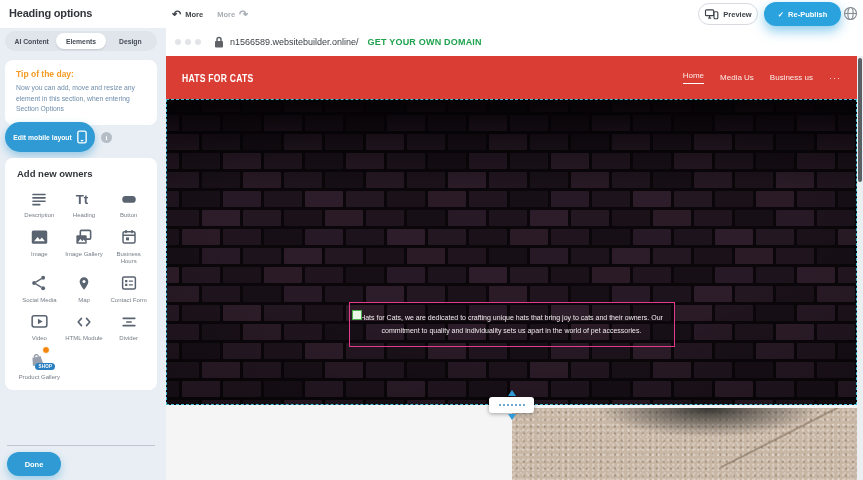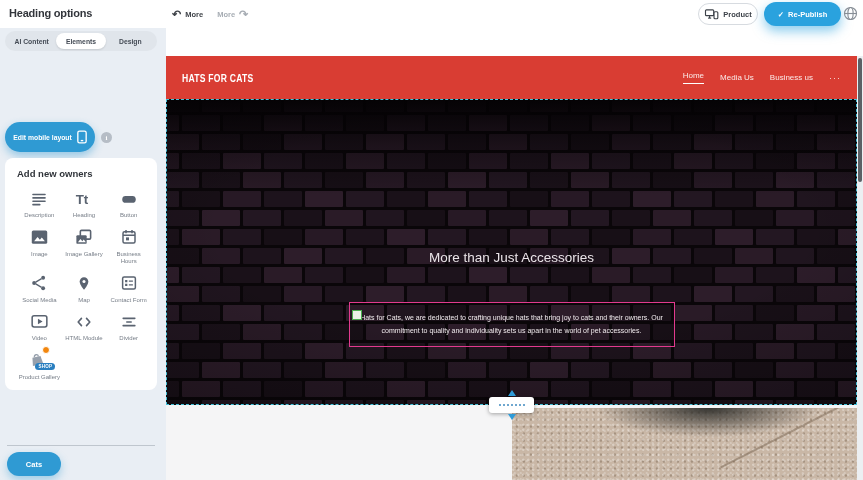--- a/index.html
+++ b/index.html
@@ -109,21 +109,21 @@
     </div>
     <div class="preview-btn">
       <span>
         <svg width="15" height="12" viewBox="0 0 23 19" fill="none" stroke="#3c4148" stroke-width="1.8">
           <rect x="2" y="3" width="13" height="9" rx="1.5"></rect>
             <line x1="6" y1="16" x2="11" y2="16"></line>
             <line x1="8.5" y1="12" x2="8.5" y2="16"></line>
           <rect x="15.5" y="6" width="6" height="11" rx="1.5" fill="#fff"></rect>
         </svg>
       </span>
-      <span>Product</span>
+      <span>Preview</span>
     </div>
     <div class="republish-btn">
       <span>✓</span>
       <span>Re-Publish</span>
     </div>
     <div class="globe">
       <svg width="15" height="15" viewBox="0 0 16 16" fill="none" stroke="#878e96" stroke-width="1.2">
         <circle cx="8" cy="8" r="6.4"></circle>
           <ellipse cx="8" cy="8" rx="2.8" ry="6.4"></ellipse>
           <line x1="1.6" y1="8" x2="14.4" y2="8"></line>
@@ -131,20 +131,24 @@
     </div>
   </div>
 
   <div class="sidebar">
     <div class="tabs">
       <div class="tab">AI Content</div>
       <div class="tab active">Elements</div>
       <div class="tab">Design</div>
     </div>
 
+    <div class="tip-card">
+      <div class="tip-title">Tip of the day:</div>
+      <div class="tip-body">Now you can add, move and resize any element in this section, when entering Section Options</div>
+    </div>
 
     <div class="edit-mobile">
       <span>Edit mobile layout</span>
       <span>
         <svg width="10" height="14" viewBox="0 0 12 16" fill="none" stroke="#fff" stroke-width="1.6">
           <rect x="1" y="1" width="10" height="14" rx="2"></rect>
             <line x1="4.5" y1="12.3" x2="7.5" y2="12.3"></line>
         </svg>
       </span>
     </div>
@@ -300,23 +304,38 @@
               <span class="pg-badge"></span>
             </span>
           </span>
           <span class="el-label">Product Gallery</span>
         </div>
 
       </div>
     </div>
 
     <div class="sidebar-divider"></div>
-    <div class="done-btn">Cats</div>
+    <div class="done-btn">Done</div>
   </div>
 
+  <div class="browserbar">
+    <div class="dots">
+      <span class="dot"></span>
+        <span class="dot"></span>
+        <span class="dot"></span>
+    </div>
+    <span class="lock">
+      <svg width="10" height="12" viewBox="0 0 10 12">
+        <rect x="1" y="5" width="8" height="6.5" rx="1" fill="#5f6368"></rect>
+        <path d="M3 5V3.6a2 2 0 014 0V5" stroke="#5f6368" stroke-width="1.5" fill="none"></path>
+      </svg>
+    </span>
+    <span class="url">n1566589.websitebuilder.online/</span>
+    <span class="domain-cta">GET YOUR OWN DOMAIN</span>
+  </div>
 
   <div class="website">
     <div class="site-header">
       <span class="logo">HATS FOR CATS</span>
       <div class="site-nav">
         <span class="nav-item active">Home</span>
         <span class="nav-item">Media Us</span>
         <span class="nav-item">Business us</span>
         <span class="nav-more">···</span>
       </div>
@@ -616,21 +635,20 @@
           <div style="position:absolute;left:369px;top:304px;width:38px;height:16px;background:hsl(309,21%,12.5%);border-radius:1px"></div>
           <div style="position:absolute;left:410px;top:304px;width:38px;height:16px;background:hsl(309,21%,9.5%);border-radius:1px"></div>
           <div style="position:absolute;left:451px;top:304px;width:38px;height:16px;background:hsl(309,21%,14.5%);border-radius:1px"></div>
           <div style="position:absolute;left:492px;top:304px;width:38px;height:16px;background:hsl(309,21%,11.5%);border-radius:1px"></div>
           <div style="position:absolute;left:533px;top:304px;width:38px;height:16px;background:hsl(309,21%,8.5%);border-radius:1px"></div>
           <div style="position:absolute;left:574px;top:304px;width:38px;height:16px;background:hsl(309,21%,13.5%);border-radius:1px"></div>
           <div style="position:absolute;left:615px;top:304px;width:38px;height:16px;background:hsl(309,21%,10.5%);border-radius:1px"></div>
           <div style="position:absolute;left:656px;top:304px;width:38px;height:16px;background:hsl(309,21%,7.5%);border-radius:1px"></div>
         </div>
       <div class="hero-overlay"></div>
-      <div class="hero-sub">More than Just Accessories</div>
       <div class="hero-textbox">
         <div class="drag-square"></div>
         <div class="hero-paragraph">Hats for Cats, we are dedicated to crafting unique hats that bring joy to cats and their owners. Our commitment to quality and individuality sets us apart in the world of pet accessories.</div>
       </div>
     </div>
 
     <div class="resize-handle">
       <div class="arr arr-up"></div>
       <div class="grip"></div>
       <div class="arr arr-down"></div>

